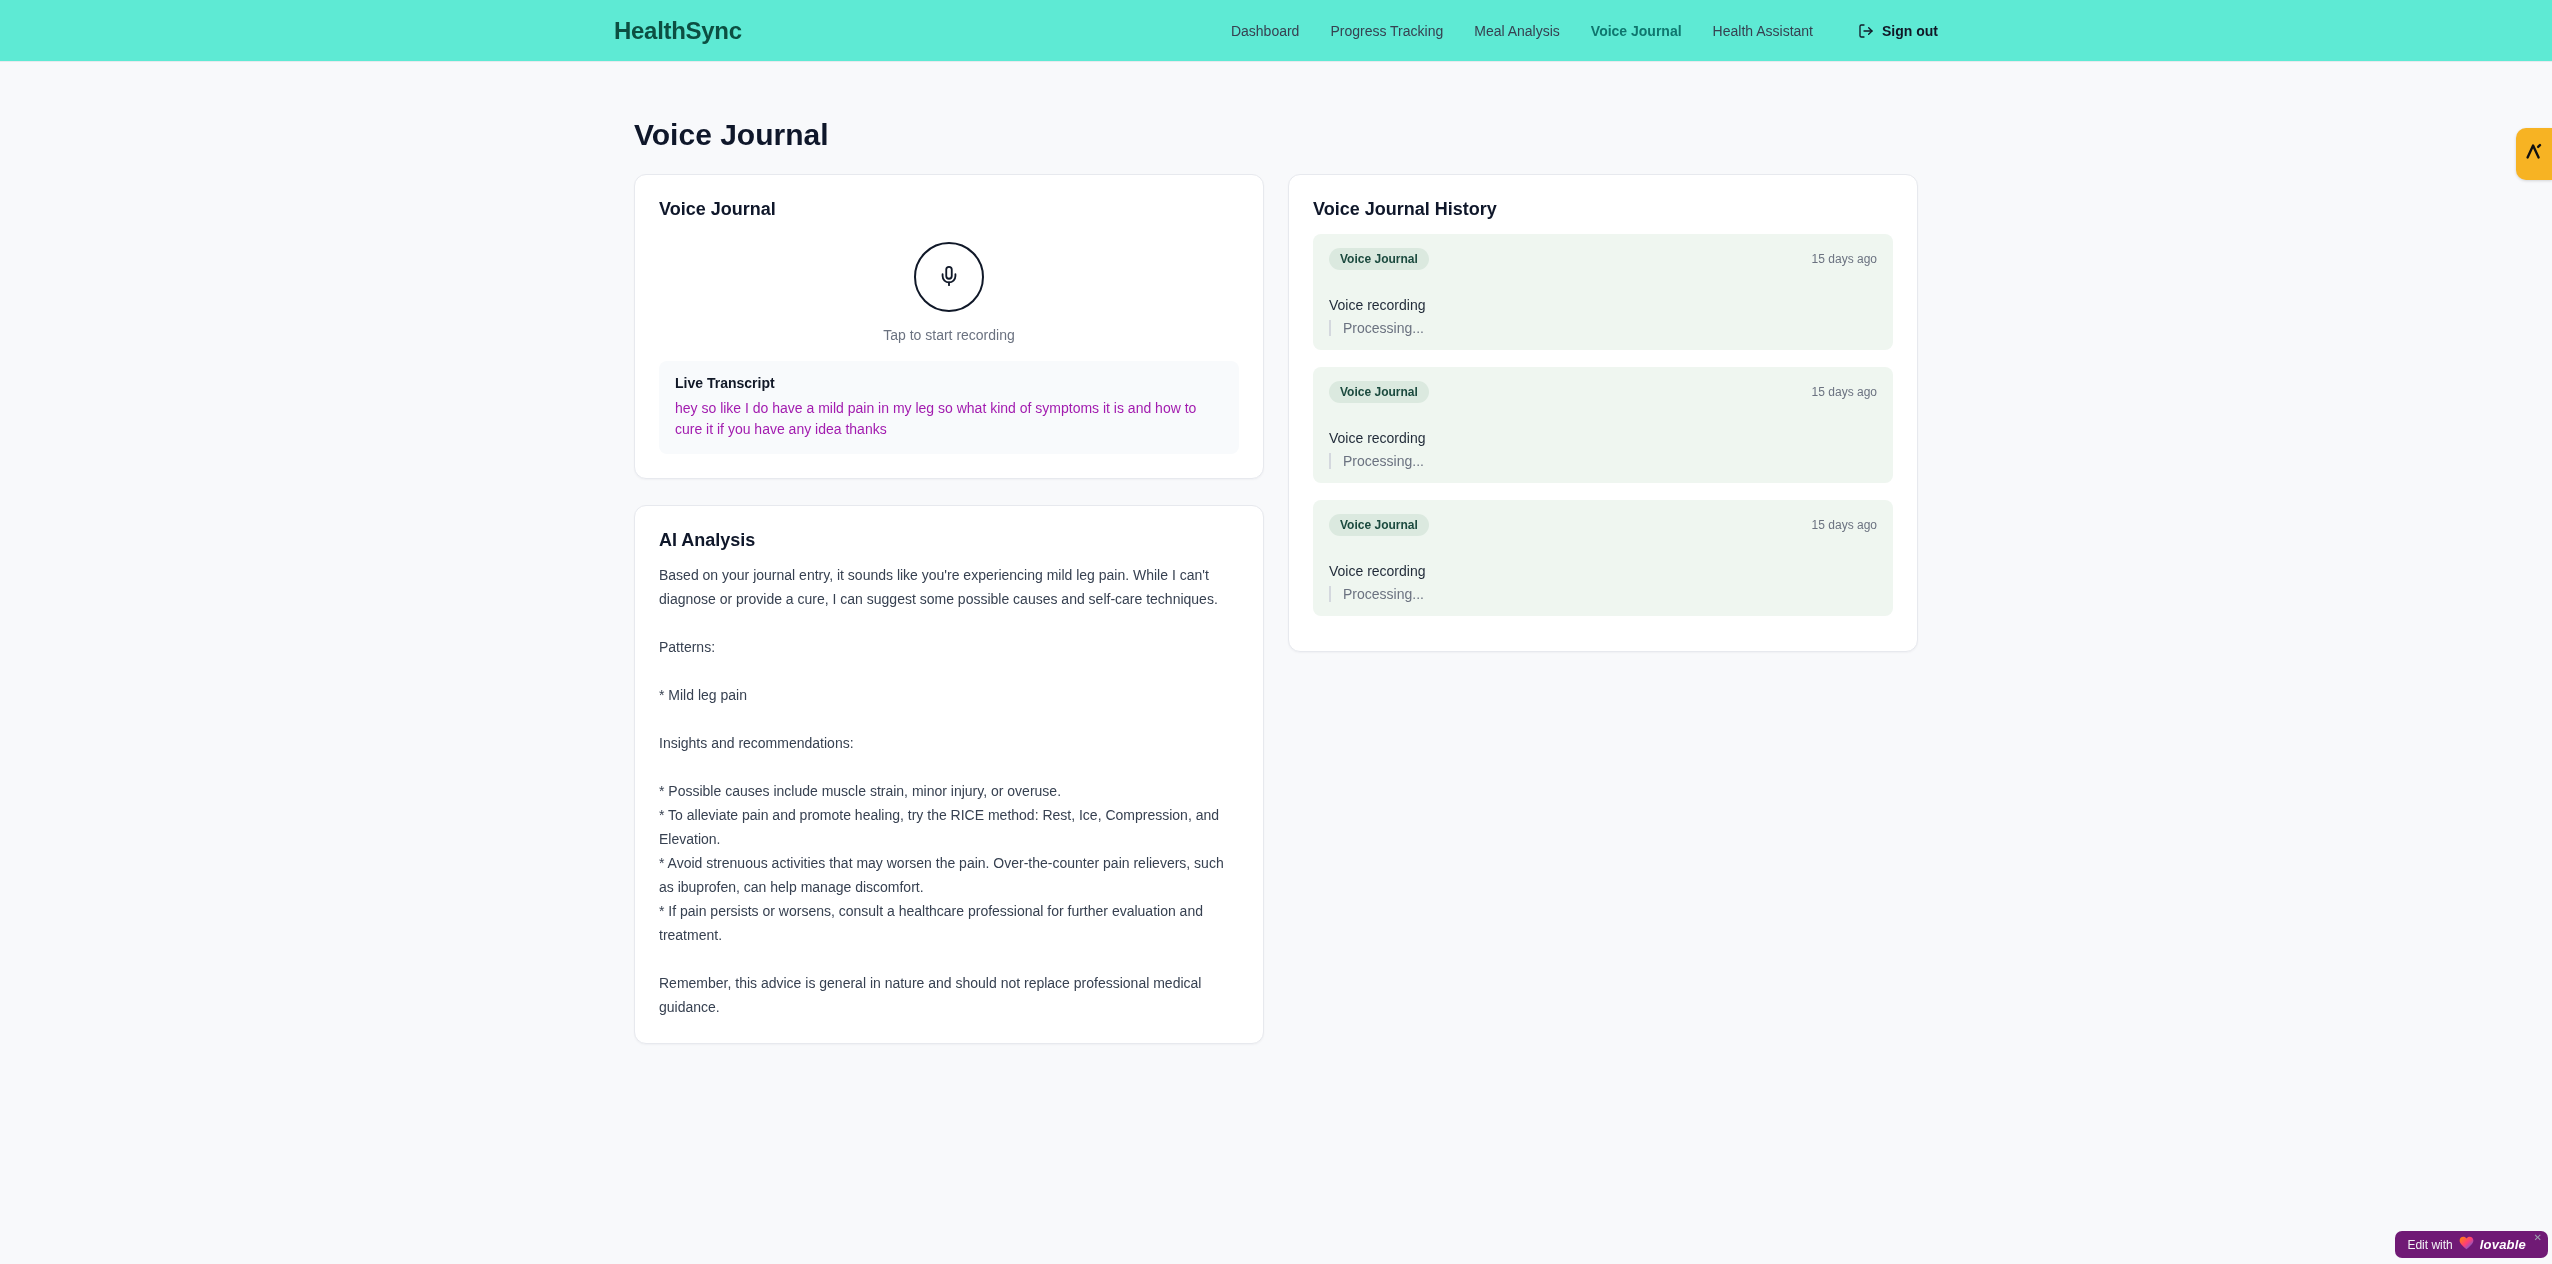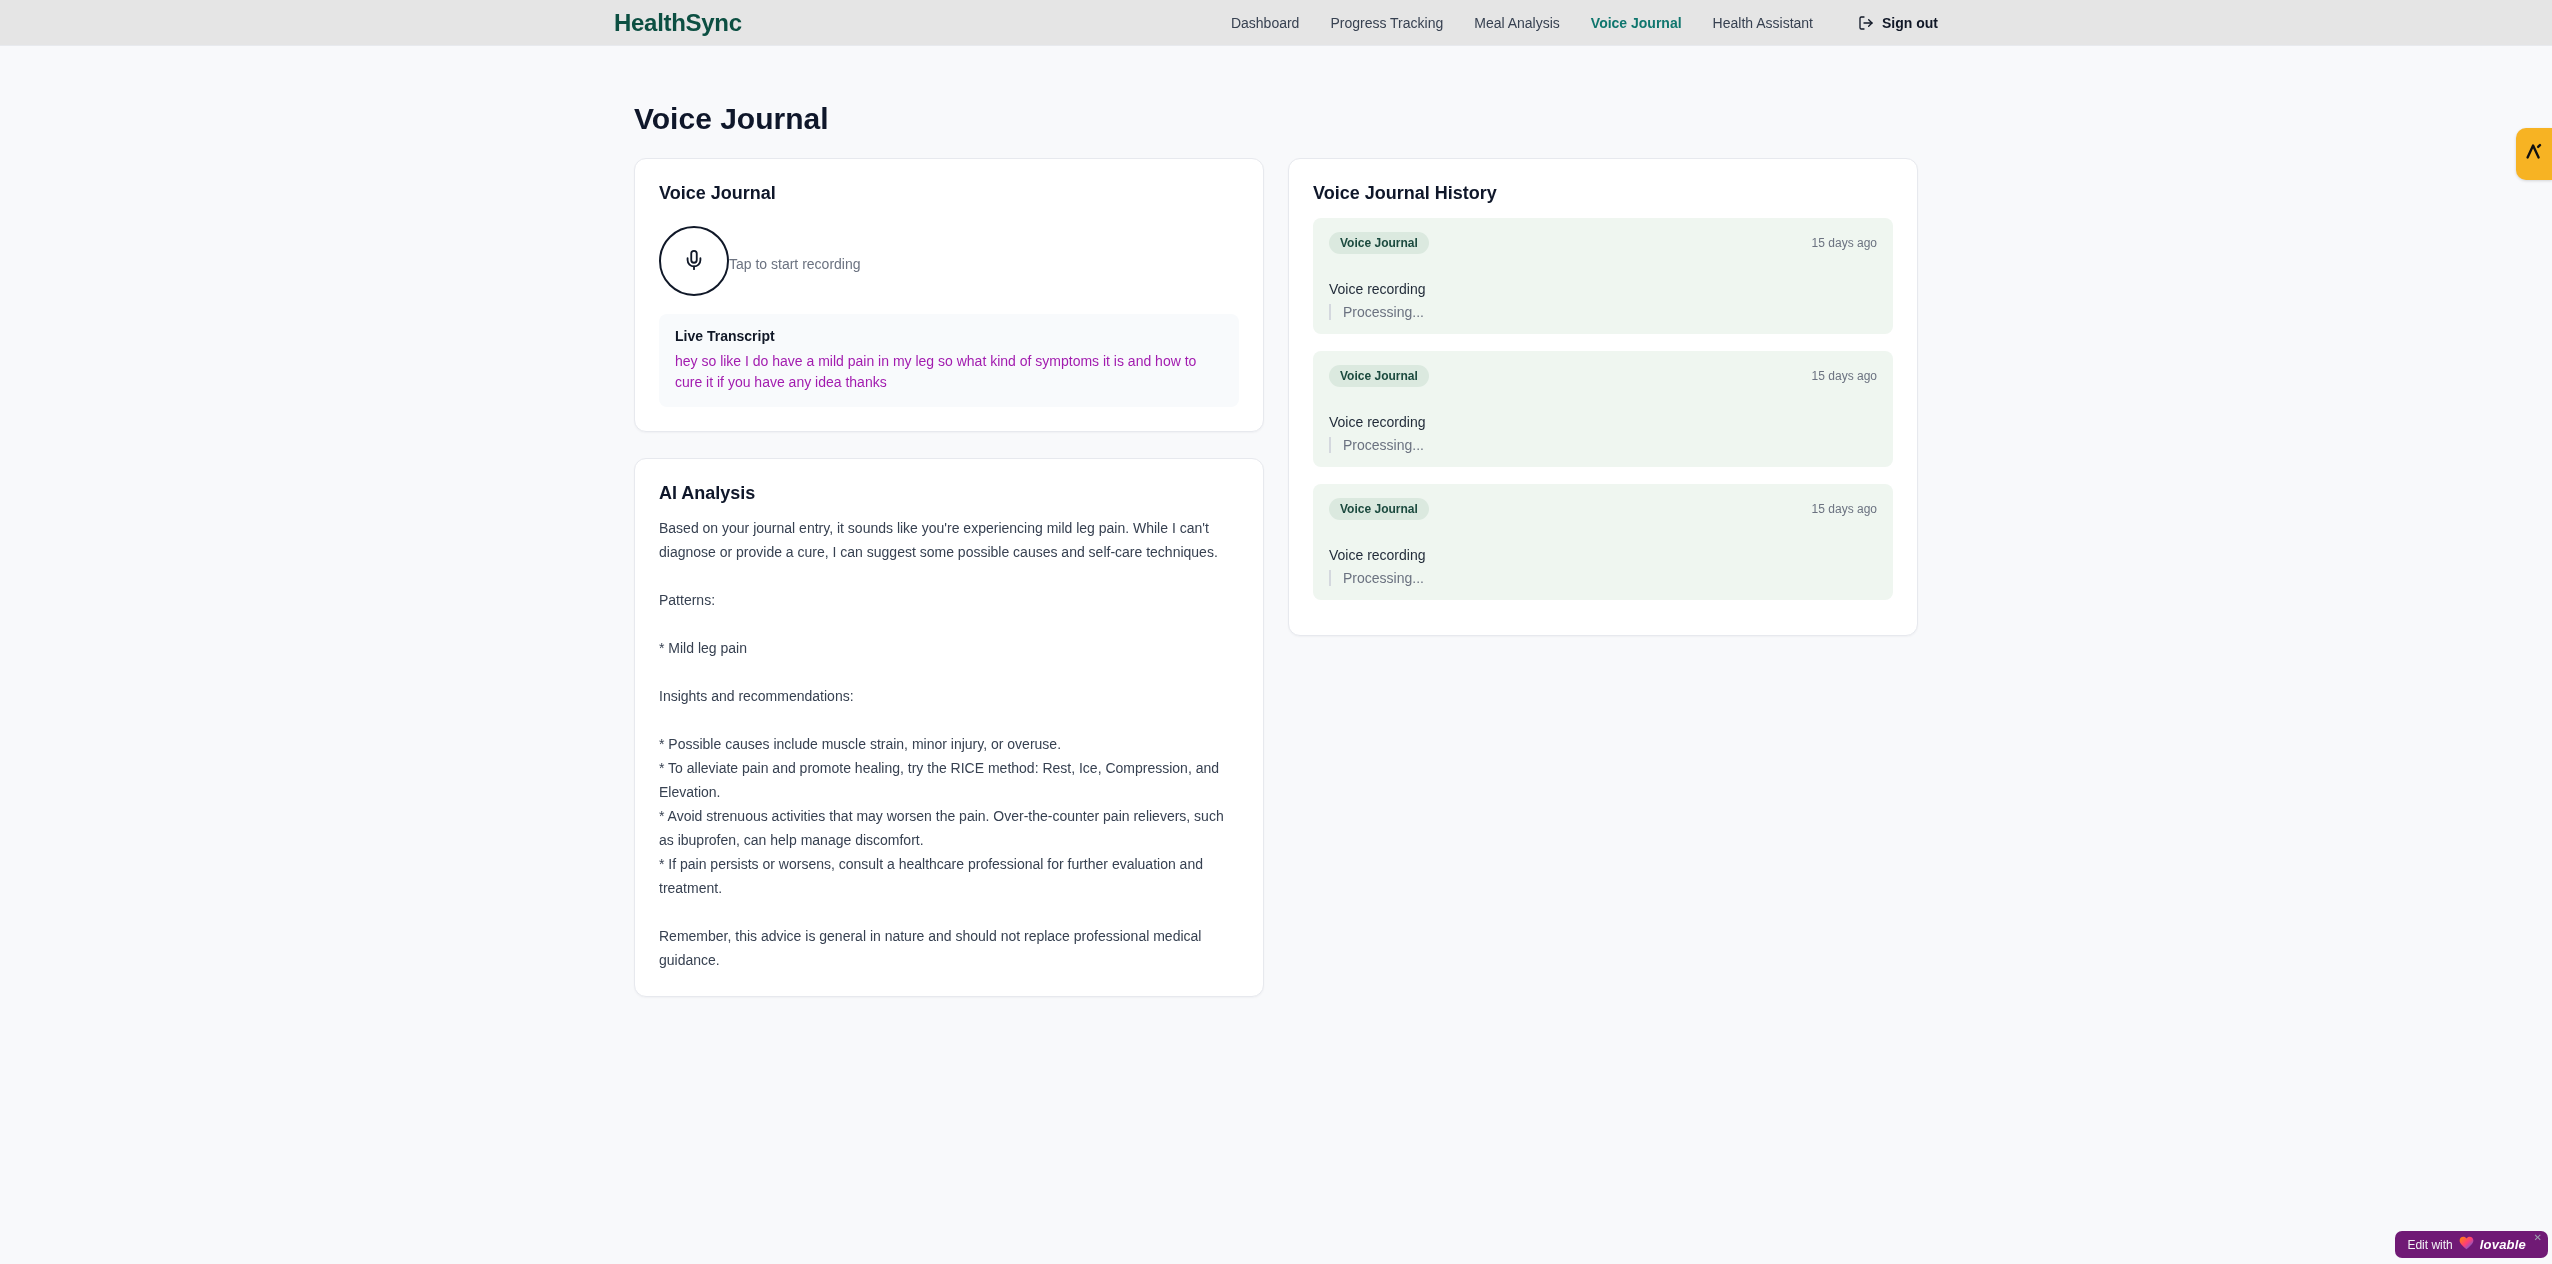--- a/index.html
+++ b/index.html
@@ -6,23 +6,23 @@
   html, body { width: 2552px; height: 1264px; }
   body {
     position: relative;
     font-family: "Liberation Sans", sans-serif;
     background: #f8f9fb;
     color: #0f172a;
     overflow: hidden;
   }
   
   .header {
-    background: #e5e5e5;
+    background: #5eead4;
     border-bottom: 1px solid #e8eaee;
-    height: 46px;
+    height: 62px;
   }
   .header-inner {
     width: 1324px;
     margin: 0 auto;
     height: 100%;
     display: flex;
     align-items: center;
     justify-content: space-between;
   }
   .logo {
@@ -55,21 +55,21 @@
   .col-left { display: flex; flex-direction: column; gap: 26px; }
   .card {
     background: #ffffff;
     border: 1px solid #e7e9ee;
     border-radius: 12px;
     padding: 24px;
     box-shadow: 0 1px 2px rgba(16,24,40,0.04);
   }
   .card-title { font-size: 18px; font-weight: 600; color: #0f172a; margin-bottom: 12px; }
   
-  .rec-area { display: flex; flex-direction: row; align-items: center; }
+  .rec-area { display: flex; flex-direction: column; align-items: center; }
   .mic-button {
     width: 70px; height: 70px; border-radius: 50%;
     background: #ffffff; border: 2px solid #101828;
     display: flex; align-items: center; justify-content: center;
     cursor: pointer; margin-top: 10px;
   }
   .tap-hint { margin-top: 15px; font-size: 14px; color: #6b7280; }
   .transcript-box {
     margin-top: 18px;
     background: #f8fafc;

